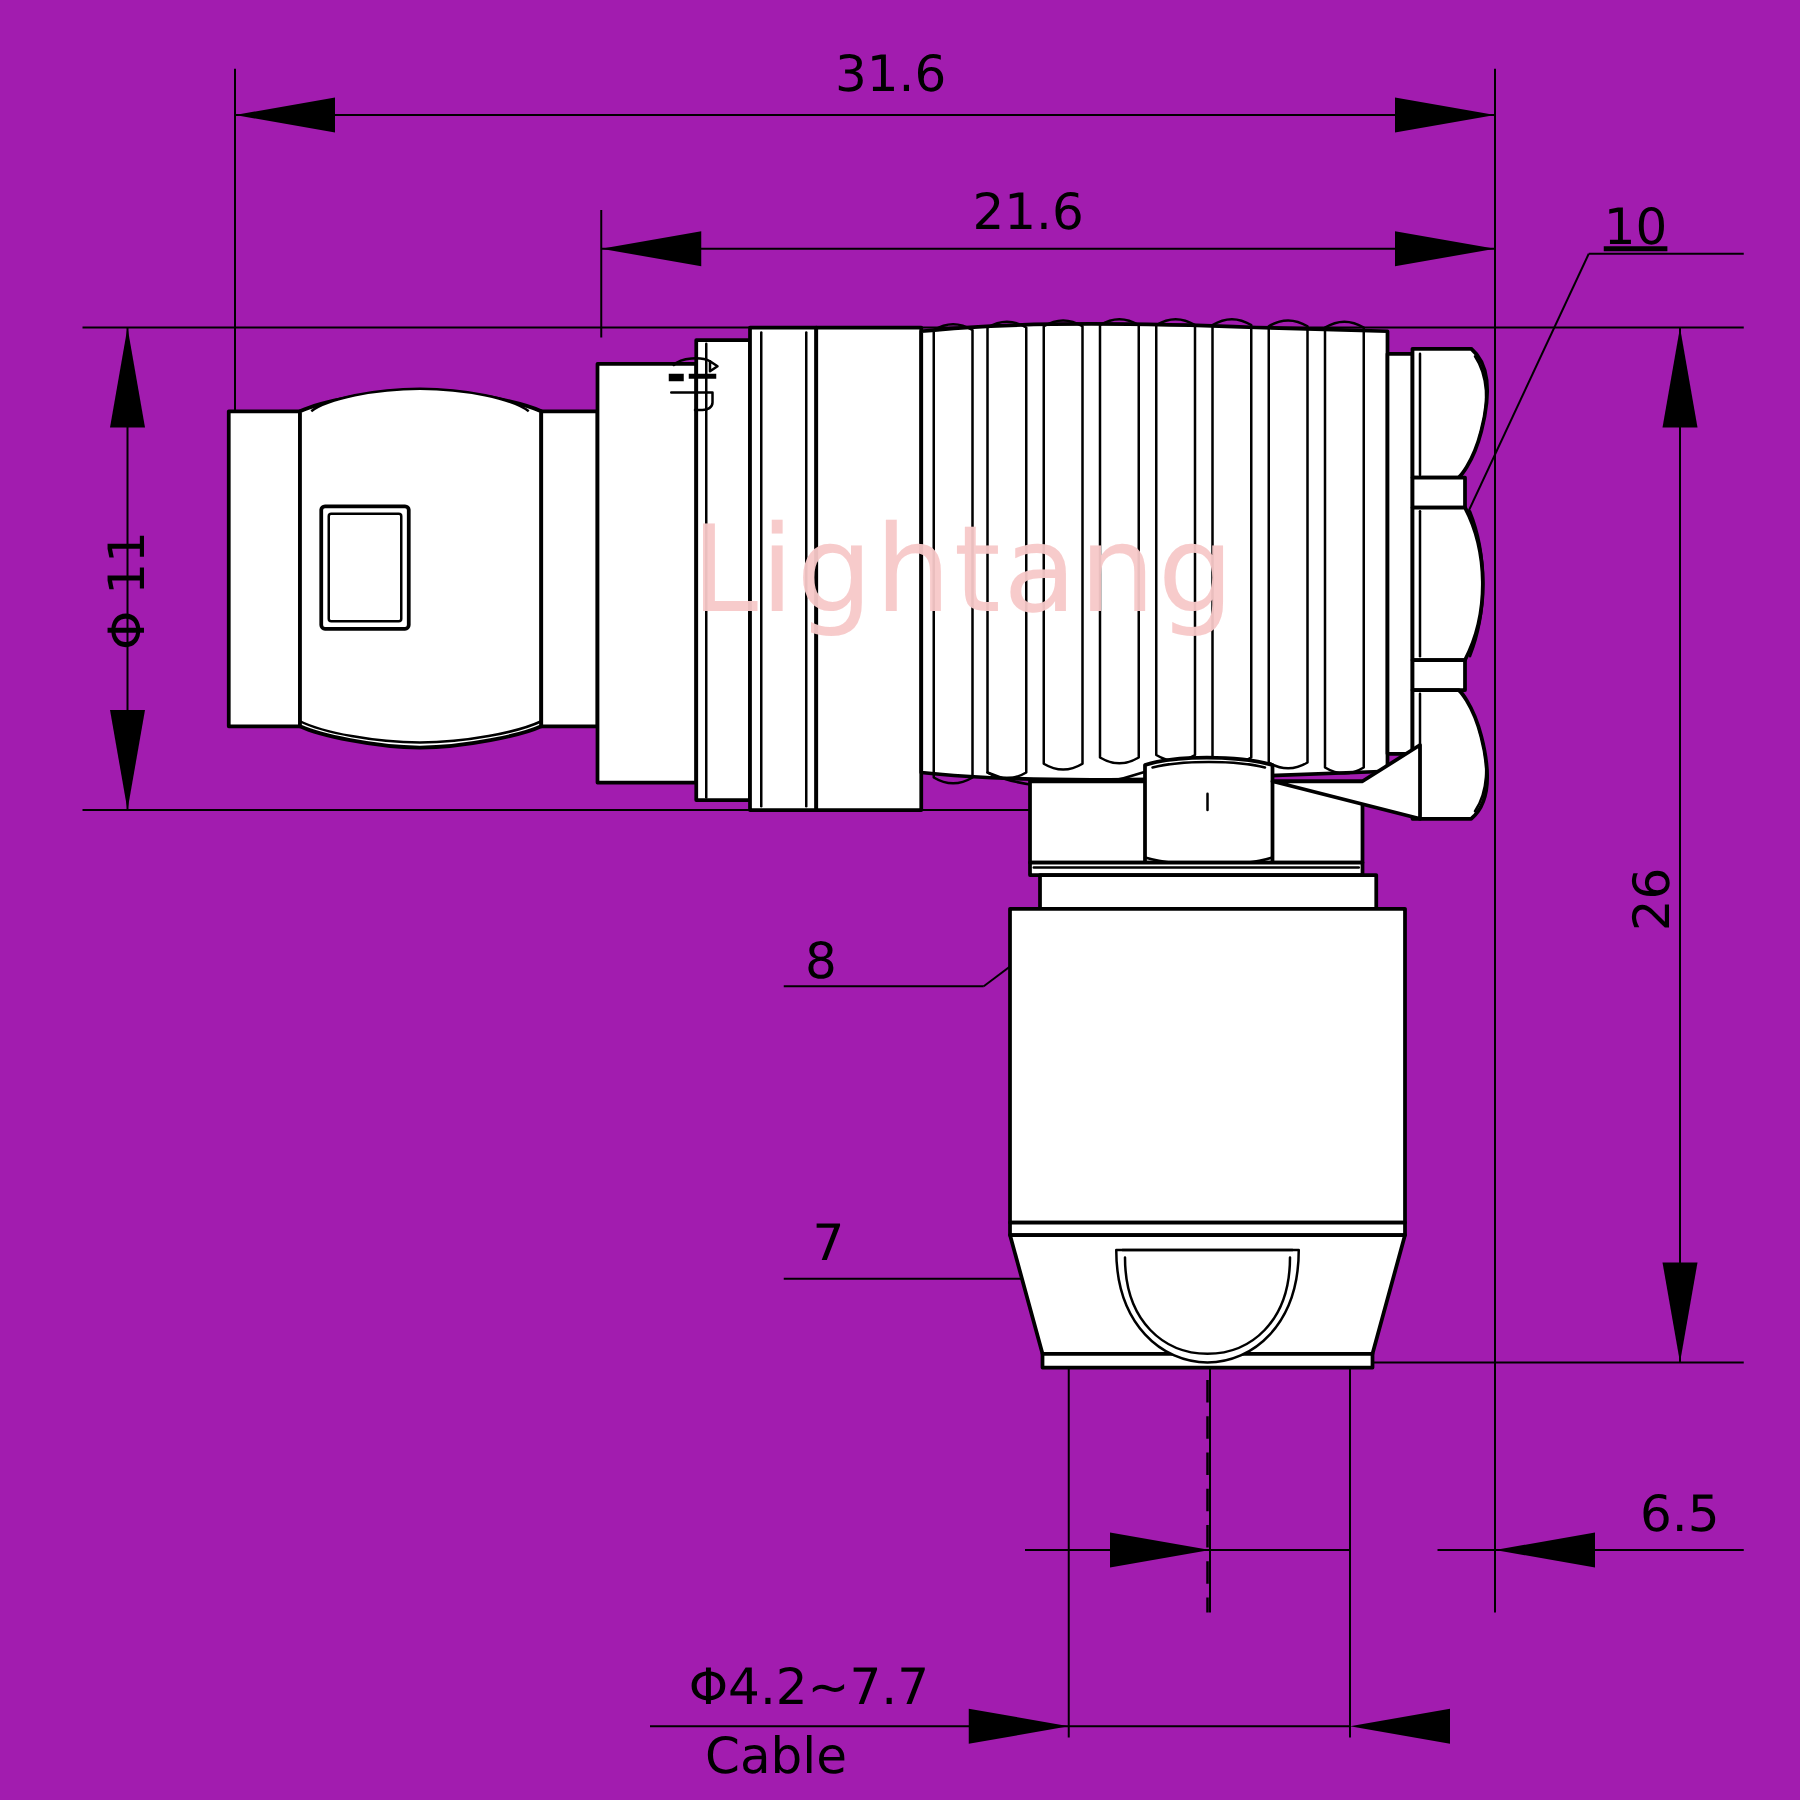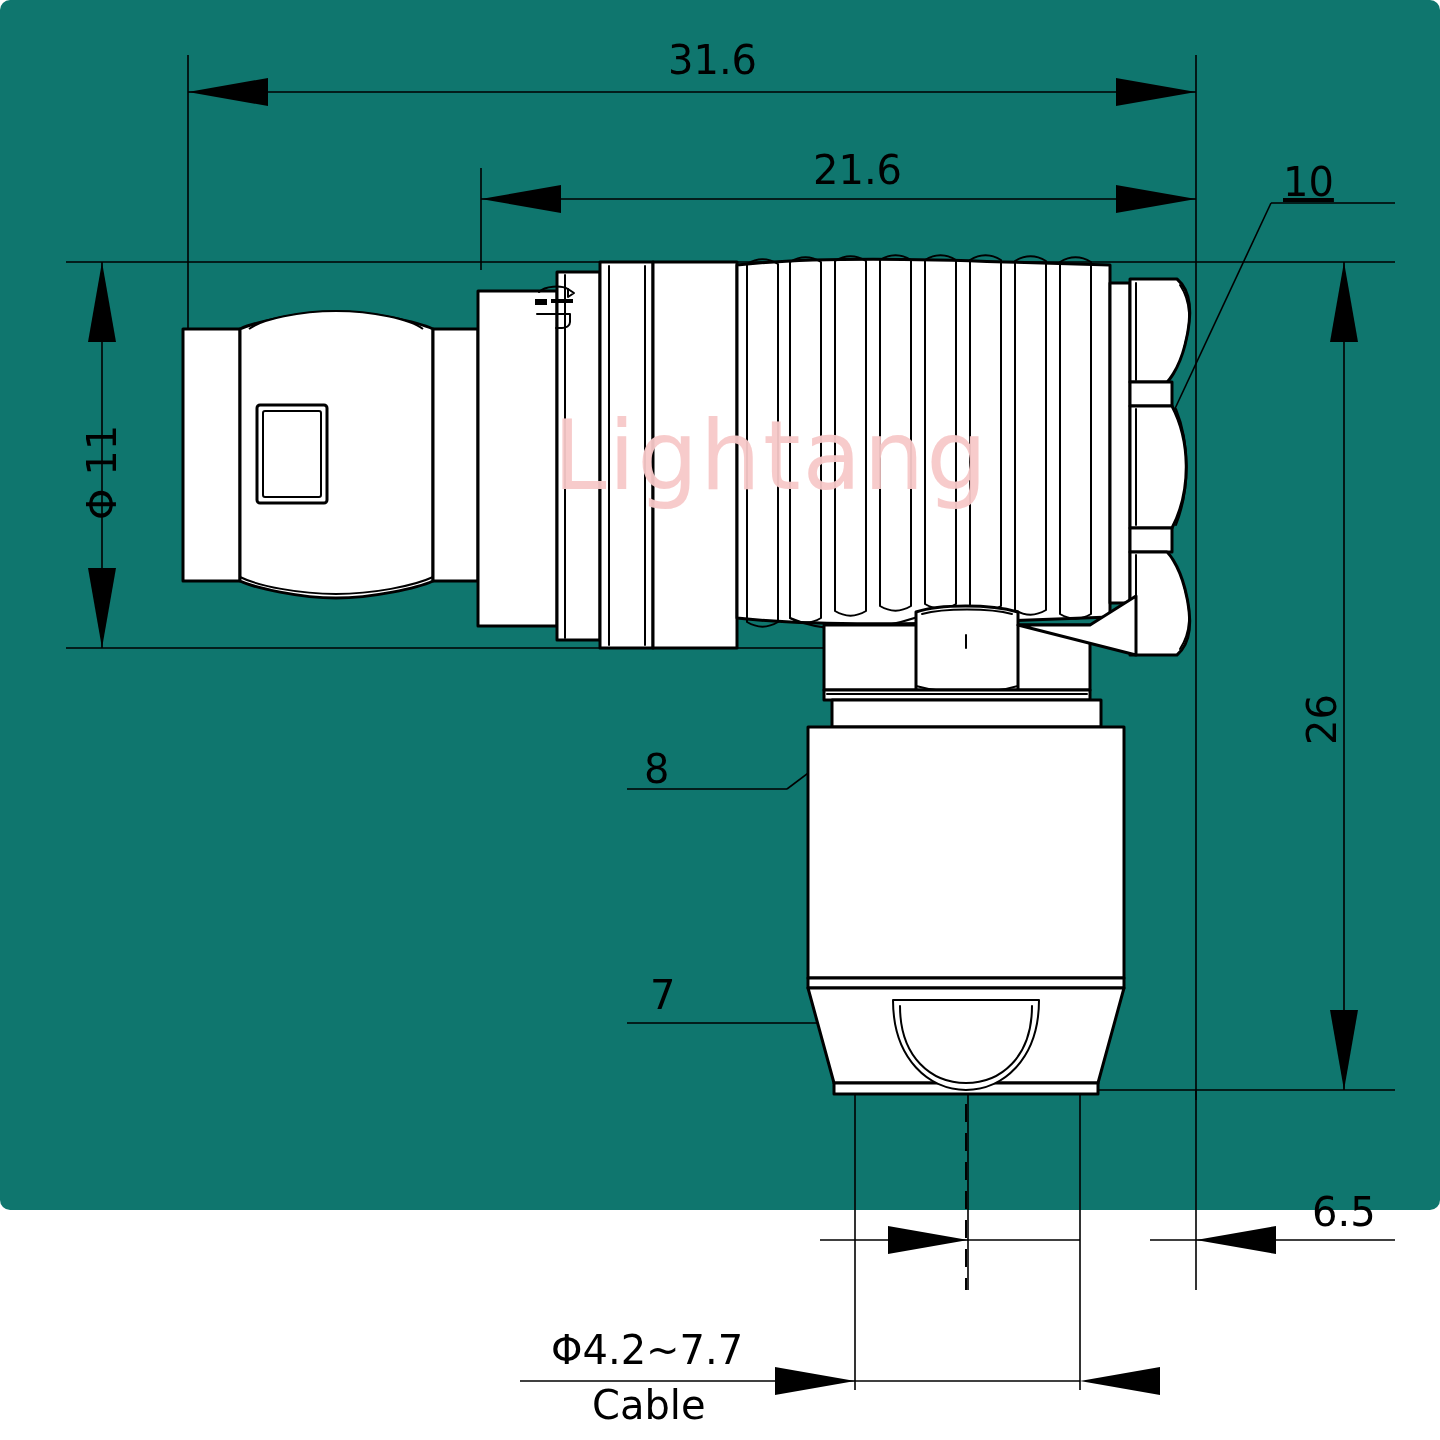--- a/index.html
+++ b/index.html
@@ -9,23 +9,22 @@
   }
   body {
     width: 1440px;
     height: 1440px;
     font-family: "DejaVu Sans", "Liberation Sans", sans-serif;
     overflow: hidden;
   }
   #sheet {
     position: relative;
     width: 1440px;
-    height: 1210px;
-    background: #0f766e;
-    border-radius: 10px;
+    height: 1440px;
+    background: #a21caf;
   }
   #drawing-svg {
     position: absolute;
     left: 0;
     top: 0;
     width: 1440px;
     height: 1440px;
   }
   .dim-text {
     position: absolute;
@@ -241,31 +240,31 @@
 
       <path class="filth" d="M893,1000 C893,1060 930,1090 966,1090 C1002,1090 1039,1060 1039,1000 Z"></path>
       <path class="objth" d="M900,1006 C900,1058 932,1083 966,1083 C1000,1083 1032,1058 1032,1006"></path>
       <line class="objth" x1="898" y1="1000" x2="1034" y2="1000"></line>
     </g>
 
   </svg>
 
   <div class="dim-text" style="left:668px; top:40px;">31.6</div>
 
-  <div class="dim-text" style="left:813px; top:150px;">21.6</div>
+  <div class="dim-text" style="left:778px; top:150px;">21.6</div>
 
   <div class="dim-text rot" style="left:82px; top:520px; transform:rotate(-90deg);">Φ 11</div>
 
   <div class="dim-text rot" style="left:1302px; top:745px; transform:rotate(-90deg);">26</div>
 
   <div class="dim-text" style="left:1312px; top:1192px;text-align:right;">6.5</div>
 
   <div class="dim-text" style="left:551px; top:1330px;">Φ4.2~7.7</div>
 
-  <div class="dim-text" style="left:592px; top:1385px;">Cable</div>
+  <div class="dim-text" style="left:564px; top:1385px;">Cable</div>
 
   <div class="dim-text" style="left:1283px; top:162px;text-decoration:underline;">10</div>
 
   <div class="dim-text" style="left:644px; top:749px;">8</div>
 
   <div class="dim-text" style="left:650px; top:975px;">7</div>
 
   <div class="wm" style="left:553px; top:400px;">Lightang</div>
 
 </div>

